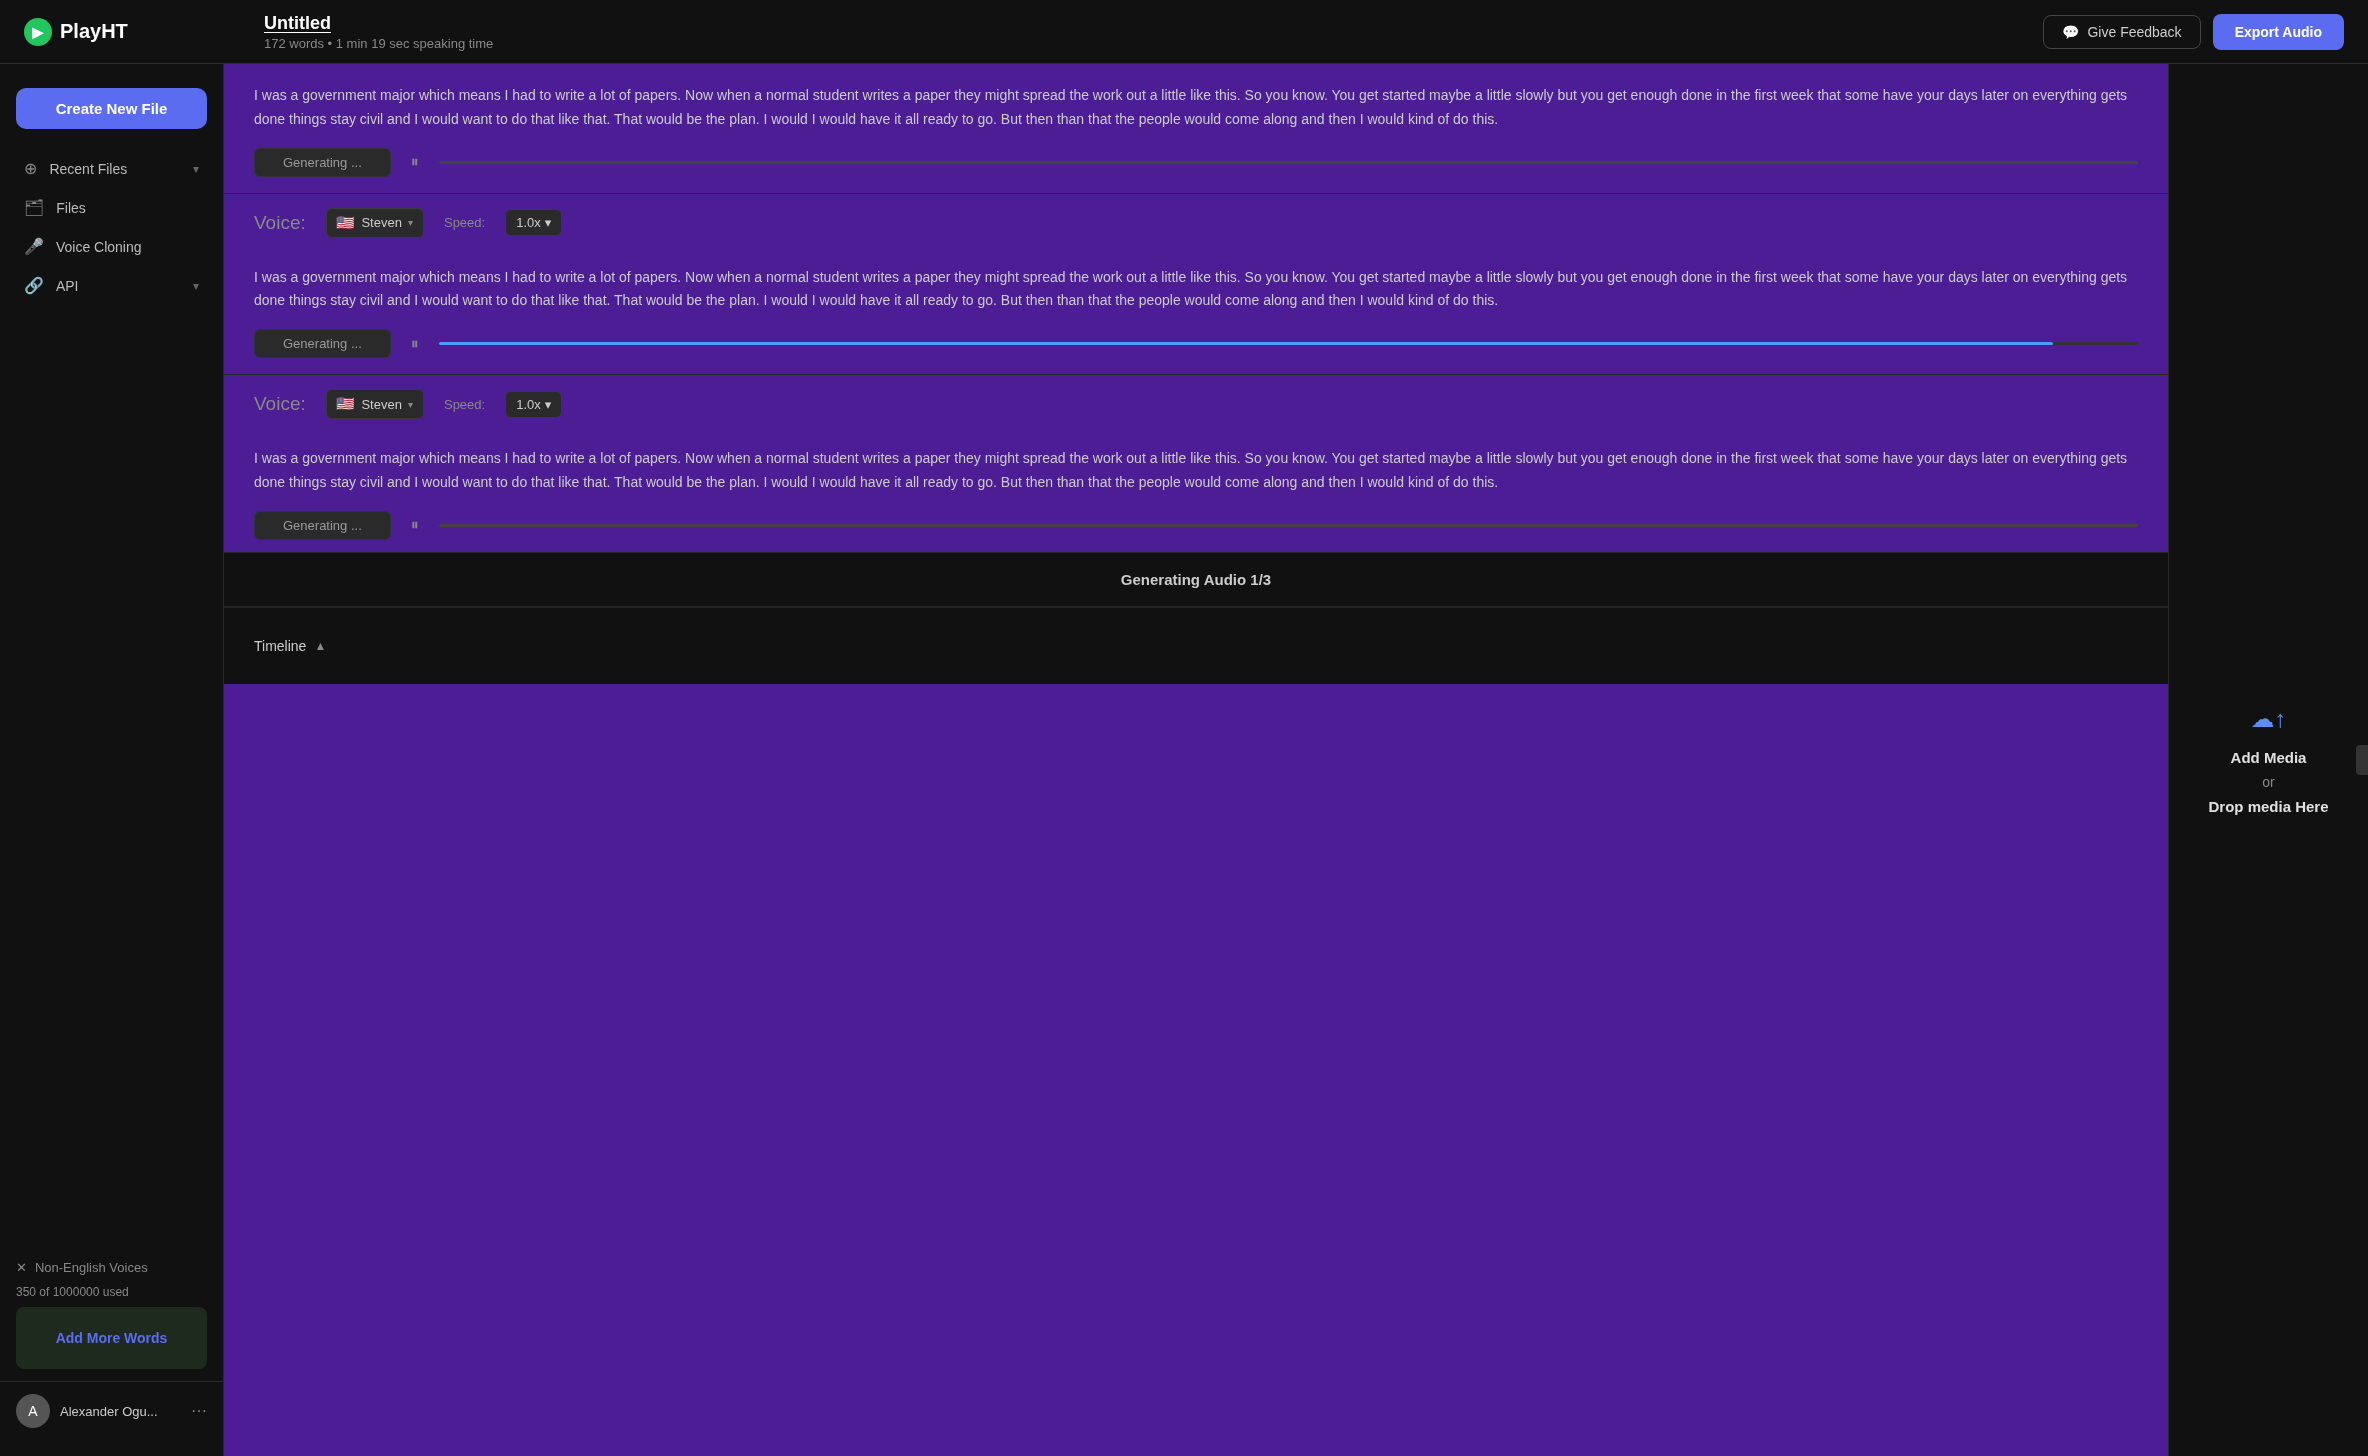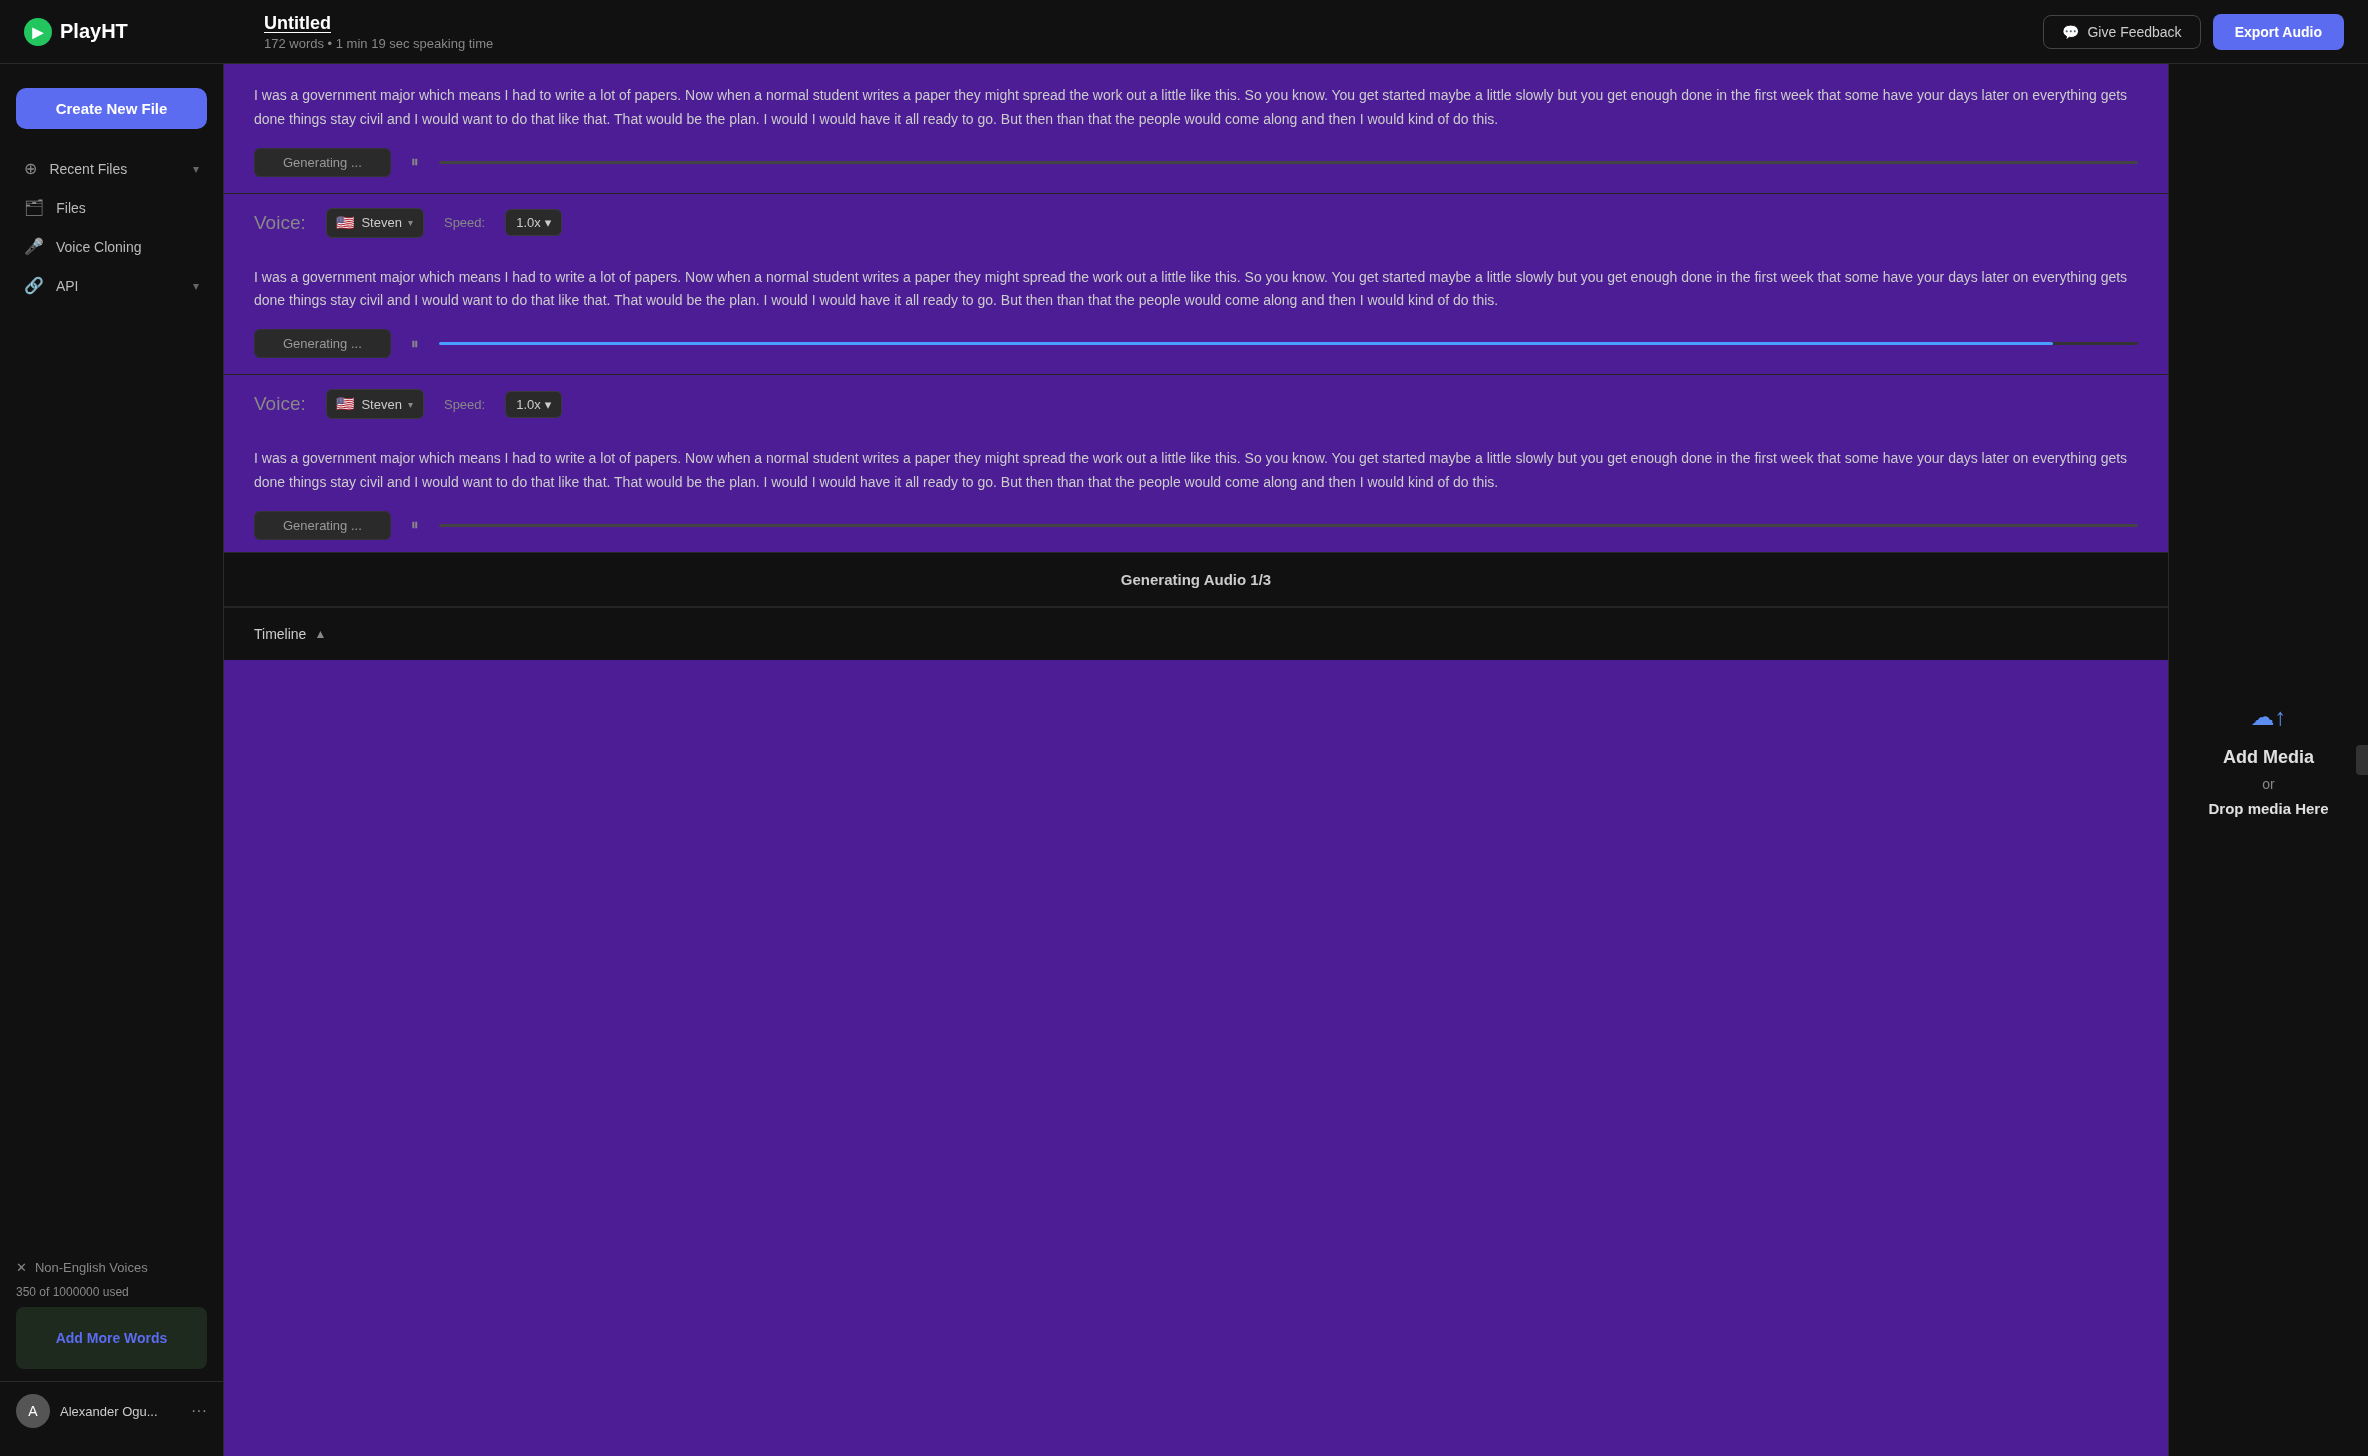--- a/index.html
+++ b/index.html
@@ -327,21 +327,21 @@
       font-size: 15px;
       font-weight: 600;
       color: #ccc;
       border-top: 1px solid #252525;
       border-bottom: 1px solid #252525;
     }
 
     
     .timeline-bar {
       background: #111;
-      padding: 18px 30px;
+      padding: 30px 30px;
       display: flex;
       align-items: center;
       gap: 8px;
       position: sticky;
       bottom: 8px;
       border-top: 1px solid #252525;
     }
     .timeline-label {
       font-size: 14px;
       color: #ccc;
@@ -364,21 +364,21 @@
       gap: 8px;
       flex-shrink: 0;
       position: relative;
     }
     .right-panel .upload-icon {
       font-size: 24px;
       color: #5b8ef0;
       margin-bottom: 8px;
     }
     .right-panel .media-text {
-      font-size: 18px;
+      font-size: 15px;
       font-weight: 700;
       color: #e0e0e0;
       text-align: center;
     }
     .right-panel .or-text {
       font-size: 14px;
       color: #888;
     }
     .right-panel .drop-text {
       font-size: 15px;

